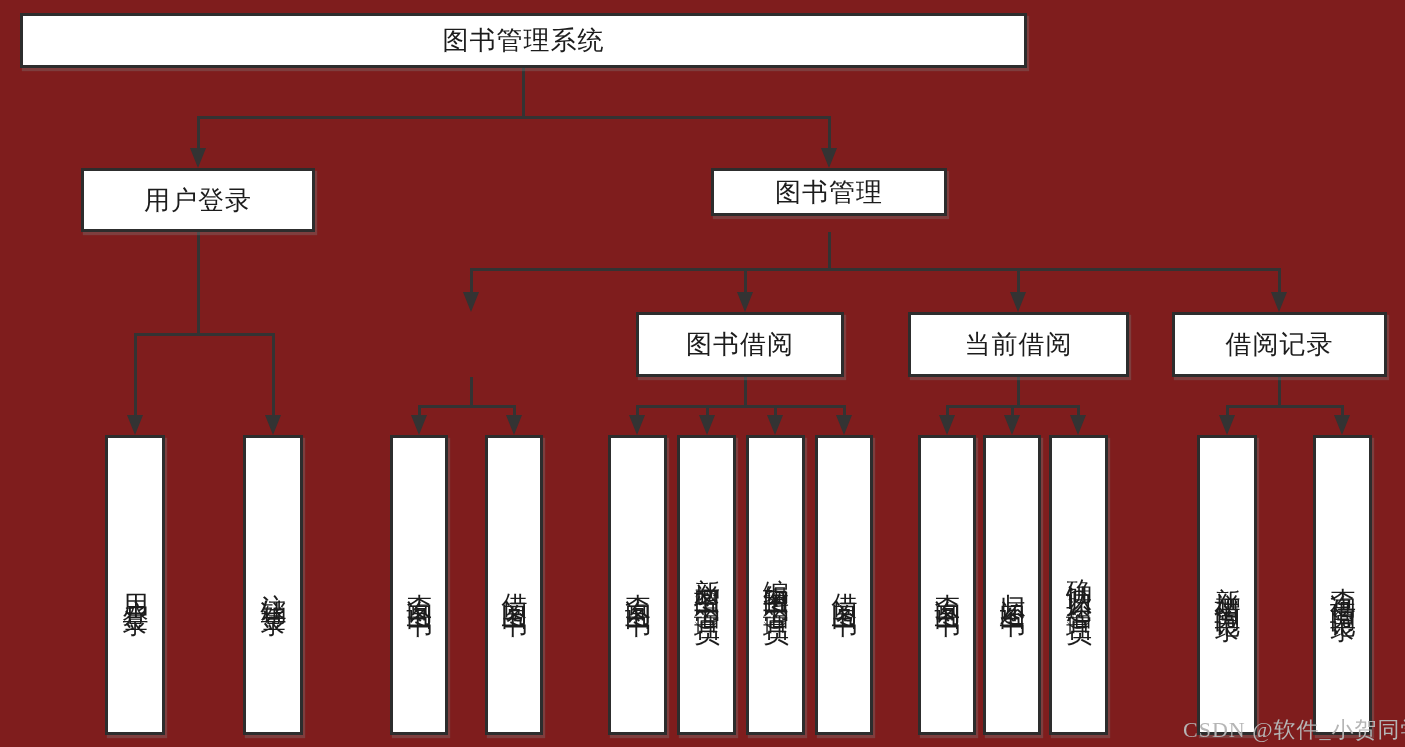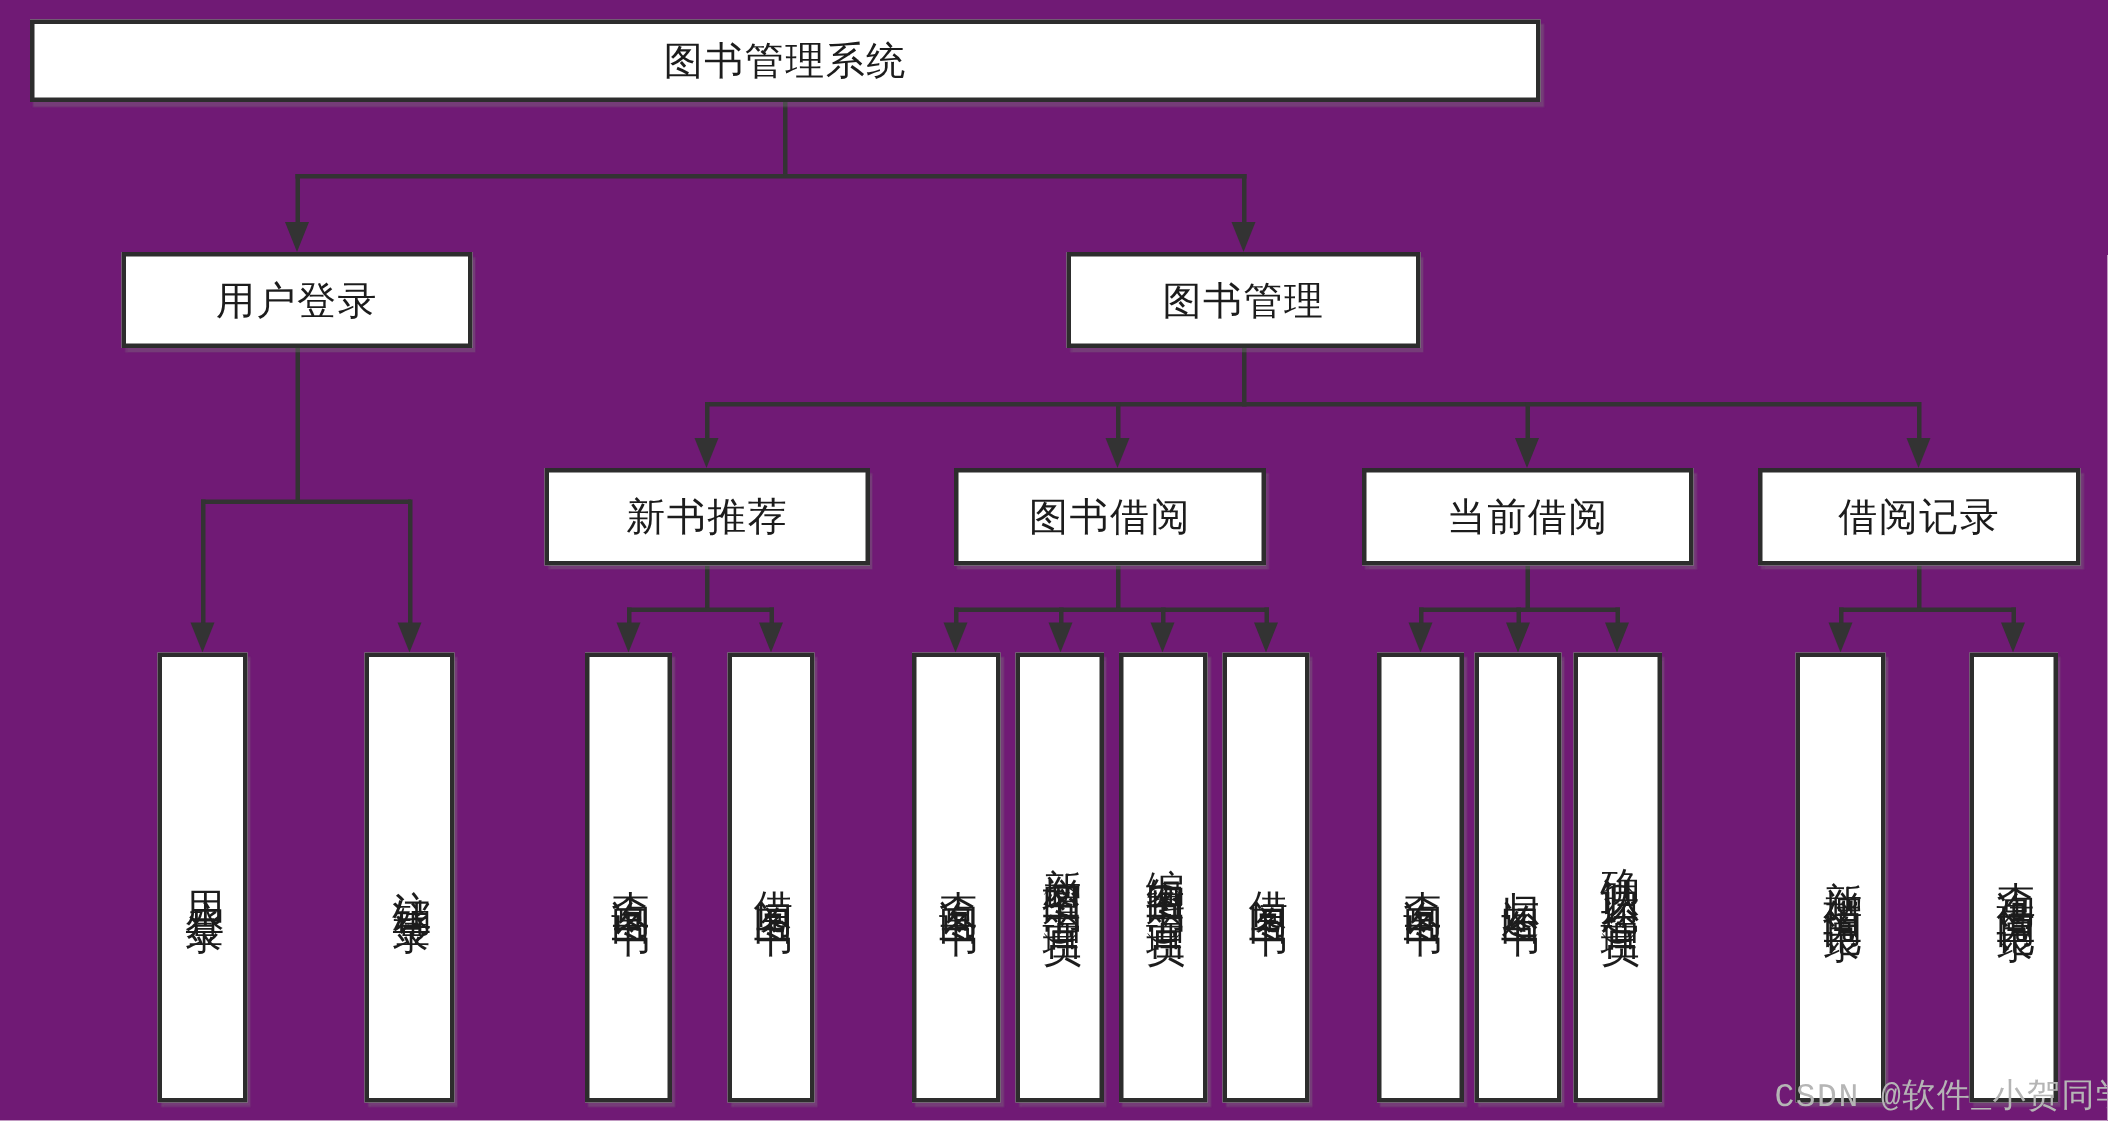--- a/index.html
+++ b/index.html
@@ -1,20 +1,20 @@
 <!DOCTYPE html>
 <html><head>
 <meta charset="utf-8">
 <style>
   html,body{margin:0;padding:0;background:#ffffff;}
   #canvas{
     position:relative;
     width:1405px;height:747px;
-    background:#701a75;
-    font-family:Liberation Mono, monospace;
+    background:#7f1d1d;
+    font-family:Liberation Serif, serif;
     overflow:hidden;
   }
   .box{
     position:absolute;
     box-sizing:border-box;
     background:#ffffff;
     border:3px solid #2d2d2d;
     box-shadow:2px 3px 1px rgba(125,125,125,0.35);
     display:flex;align-items:center;justify-content:center;
     color:#1c1c1c;
@@ -56,27 +56,24 @@
 <div id="canvas">
 
   <div class="box" style="left:20px;top:13px;width:1007px;height:55px;">
     <span>图书管理系统</span>
   </div>
 
   <div class="box" style="left:81px;top:168px;width:234px;height:64px;">
     <span>用户登录</span>
   </div>
 
-  <div class="box" style="left:711px;top:168px;width:236px;height:64px;">
+  <div class="box" style="left:711px;top:168px;width:236px;height:48px;">
     <span>图书管理</span>
   </div>
 
-  <div class="box" style="left:363px;top:312px;width:217px;height:65px;">
-    <span>新书推荐</span>
-  </div>
 
   <div class="box" style="left:636px;top:312px;width:208px;height:65px;">
     <span>图书借阅</span>
   </div>
 
   <div class="box" style="left:908px;top:312px;width:221px;height:65px;">
     <span>当前借阅</span>
   </div>
 
   <div class="box" style="left:1172px;top:312px;width:215px;height:65px;">

